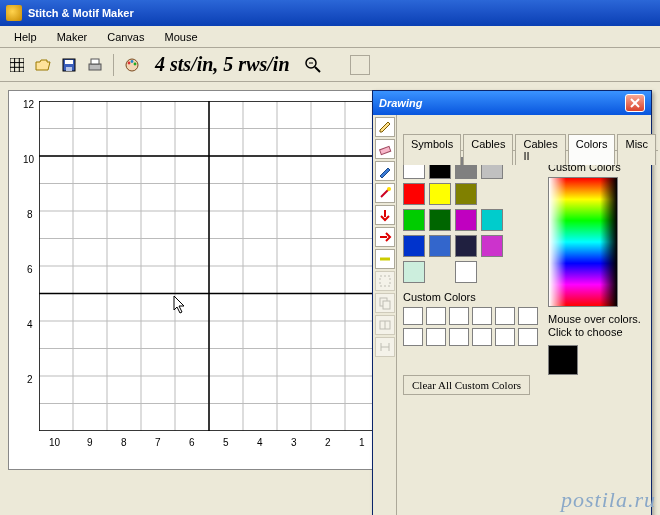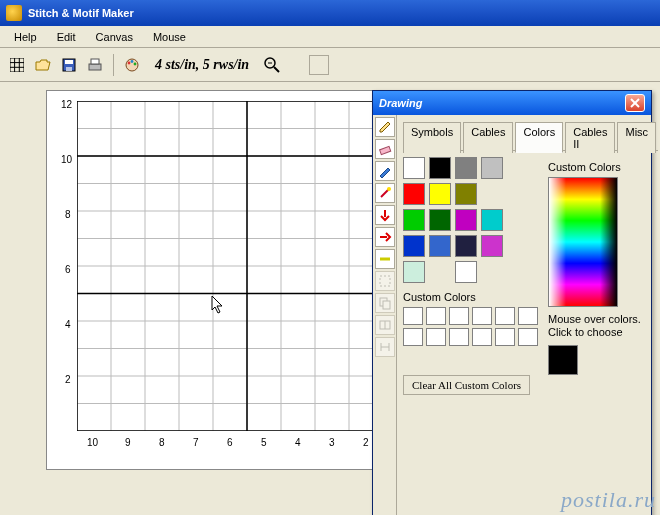--- a/index.html
+++ b/index.html
@@ -8,41 +8,41 @@
 
   .title-bar { height: 26px; background: linear-gradient(to bottom, #2b67d7, #1b52c6 50%, #0a3fb3); color: #fff; display: flex; align-items: center; padding: 0 6px; font-weight: bold; font-size: 13px; }
   .title-bar .app-icon { width: 16px; height: 16px; margin-right: 6px; background: radial-gradient(circle at 40% 40%, #ffd34e, #c78a00); border-radius: 2px; }
 
   .menu-bar { height: 22px; background: #ece9d8; display: flex; align-items: center; padding: 0 4px; border-bottom: 1px solid #aca899; }
   .menu-item { padding: 3px 10px; cursor: default; }
 
   .tool-bar { height: 34px; background: #ece9d8; display: flex; align-items: center; padding: 2px 6px; border-bottom: 1px solid #aca899; gap: 4px; }
   .tb-btn { width: 22px; height: 22px; border: 1px solid transparent; display: flex; align-items: center; justify-content: center; cursor: pointer; }
   .tb-sep { width: 1px; height: 22px; background: #aca899; margin: 0 3px; }
-  .tb-text { font-style: italic; font-family: "Times New Roman", serif; font-size: 14px; font-weight: bold; color: #000; padding: 0 8px; }
+  .tb-text { font-style: italic; font-family: "Times New Roman", serif; font-size: 20px; font-weight: bold; color: #000; padding: 0 8px; }
   .coord-box { border: 1px solid #7f9db9; background: #fff; padding: 2px 6px; font-size: 13px; min-width: 100px; }
   .small-box { width: 20px; height: 20px; border: 1px solid #aca899; background: #ece9d8; margin-left: 6px; }
 
-  .canvas-area { position: absolute; left: 8px; top: 90px; width: 390px; height: 380px; background: #fff; border: 1px solid #888; margin-left: 38px; }
+  .canvas-area { position: absolute; left: 8px; top: 90px; width: 390px; height: 380px; background: #fff; border: 1px solid #888; }
   .grid { position: absolute; left: 30px; top: 10px; width: 340px; height: 330px; }
   .axis-label { position: absolute; font-size: 10px; color: #000; }
 
   
   .dlg { position: absolute; left: 372px; top: 90px; width: 280px; height: 490px; background: #ece9d8; border: 1px solid #0a246a; box-shadow: 2px 2px 4px rgba(0,0,0,.3); }
   .dlg-title { height: 24px; background: linear-gradient(to bottom, #3a93ff, #0855dd); color: #fff; display: flex; align-items: center; padding: 0 6px; font-style: italic; font-weight: bold; font-size: 13px; }
   .dlg-close { margin-left: auto; width: 20px; height: 18px; background: linear-gradient(to bottom,#f8a894,#d9422b); border:1px solid #fff; border-radius:3px; display:flex;align-items:center;justify-content:center; color:#fff; font-weight:bold; cursor:pointer; }
 
   .dlg-body { display:flex; height: calc(100% - 24px); }
   .ltools { width: 24px; background:#ece9d8; border-right:1px solid #aca899; display:flex; flex-direction:column; padding:2px; gap:2px; }
   .lt-btn { width:20px; height:20px; border:1px solid #aca899; background:#fff; display:flex; align-items:center; justify-content:center; cursor:pointer; }
   .lt-btn.disabled { opacity:.45; border-style:solid; cursor:default; }
 
   .dlg-main { flex:1; padding:4px 6px; }
   .tabs { display:flex; border-bottom:1px solid #aca899; margin-bottom:6px; }
-  .tab { padding:3px 7px; border:1px solid #aca899; border-bottom:none; background:#ece9d8; margin-right:2px; position:relative; top:3px; cursor:pointer; font-size:11px; }
+  .tab { padding:3px 7px; border:1px solid #aca899; border-bottom:none; background:#ece9d8; margin-right:2px; position:relative; top:15px; cursor:pointer; font-size:11px; }
   .tab.active { background:#fcfcfa; border-bottom:1px solid #fcfcfa; }
 
   .section-label { margin:4px 0; font-size:11px; }
   .color-grid { display:grid; grid-template-columns: repeat(5, 22px); grid-auto-rows:22px; gap:4px; margin-bottom:8px; }
   .swatch { border:1px solid #808080; cursor:pointer; }
   .custom-grid { display:grid; grid-template-columns: repeat(6, 20px); grid-auto-rows:18px; gap:3px; margin-bottom:8px; }
   .cust-sw { border:1px solid #808080; background:#fff; cursor:pointer; }
 
   .upper-row { display:flex; gap:10px; }
   .right-col { flex:1; }
@@ -64,21 +64,21 @@
 </head>
 <body>
 
 <div class="title-bar">
   <div class="app-icon"></div>
   <span>Stitch &amp; Motif Maker</span>
 </div>
 
 <div class="menu-bar">
   <div class="menu-item">Help</div>
-  <div class="menu-item">Edit</div>
+  <div class="menu-item">Maker</div>
   <div class="menu-item">Canvas</div>
   <div class="menu-item">Mouse</div>
 </div>
 
 <div class="tool-bar">
   <div class="tb-btn">
     <svg width="14" height="14">
         <rect x="0" y="0" width="14" height="14" fill="none" stroke="#000"></rect>
         <line x1="0" y1="4.6" x2="14" y2="4.6" stroke="#000"></line>
         <line x1="0" y1="9.3" x2="14" y2="9.3" stroke="#000"></line>
@@ -271,22 +271,22 @@
             <path d="M12 8 A5 5 0 1 0 7 13" fill="none" stroke="#888"></path>
             <path d="M10 5 L13 8 L10 11" fill="none" stroke="#888"></path>
           </svg>
         </div>
     </div>
 
     <div class="dlg-main">
       <div class="tabs">
         <div class="tab">Symbols</div>
         <div class="tab">Cables</div>
+        <div class="tab">Cables II</div>
         <div class="tab active">Colors</div>
-        <div class="tab">Cables II</div>
         <div class="tab">Misc</div>
       </div>
 
       <div class="upper-row">
         <div>
           <div class="color-grid" id="basic-colors">
               <div class="swatch" style="background: rgb(255, 255, 255);"></div>
               <div class="swatch" style="background: rgb(0, 0, 0);"></div>
               <div class="swatch" style="background: rgb(128, 128, 128);"></div>
               <div class="swatch" style="background: rgb(192, 192, 192);"></div>

